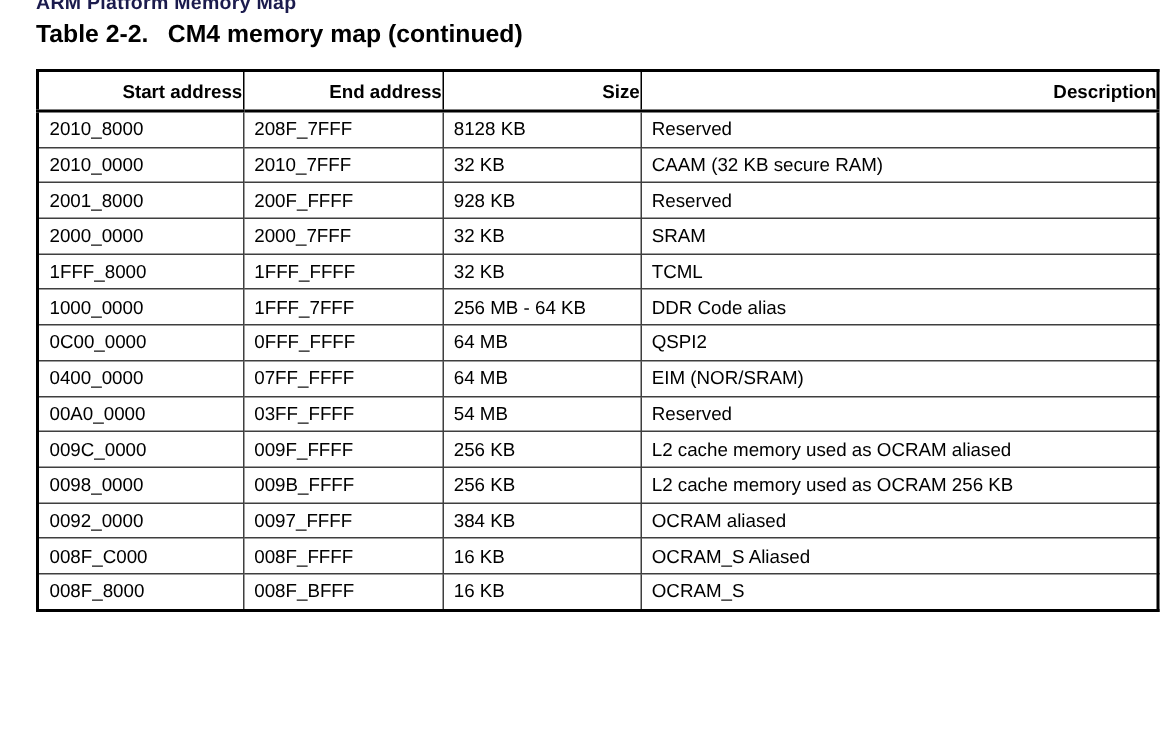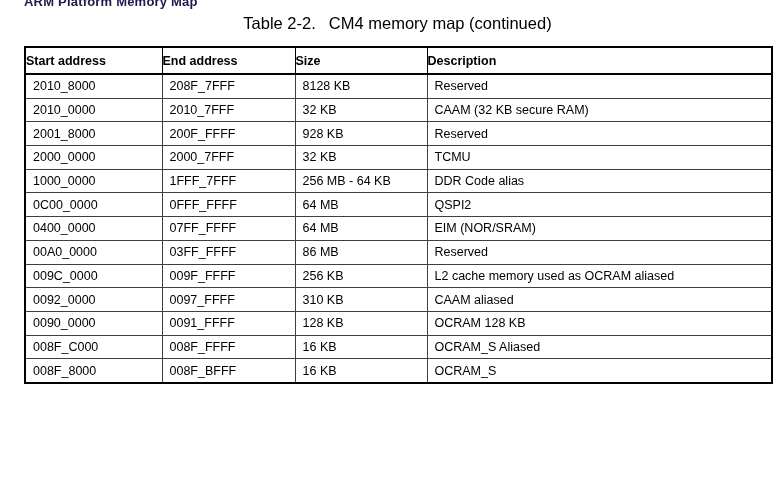--- a/index.html
+++ b/index.html
@@ -23,42 +23,41 @@
     font-weight: bold;
     color: #1b1b4d;
     letter-spacing: 0.2px;
     white-space: nowrap;
   }
   .table-caption {
     position: absolute;
     top: 14px;
     left: 24px;
     width: 747px;
-    text-align: center;
     font-size: 16.5px;
-    font-weight: normal;
+    font-weight: bold;
     white-space: nowrap;
   }
   .table-caption .caption-label {
     margin-right: 13px;
   }
   table.memmap {
     position: absolute;
     top: 46px;
     left: 24px;
     width: 747px;
     border-collapse: collapse;
     table-layout: fixed;
     border: 2px solid #000000;
   }
   table.memmap th {
     height: 25px;
     font-size: 12.5px;
     font-weight: bold;
-    text-align: left;
+    text-align: right;
     vertical-align: middle;
     border: 1px solid #000000;
     border-bottom: 2px solid #000000;
     padding: 0;
     overflow: hidden;
     white-space: nowrap;
   }
   table.memmap td {
     height: 22.7px;
     font-size: 12.5px;
@@ -110,21 +109,27 @@
       <tr>
         <td>2001_8000</td>
         <td>200F_FFFF</td>
         <td>928 KB</td>
         <td>Reserved</td>
       </tr>
       <tr>
         <td>2000_0000</td>
         <td>2000_7FFF</td>
         <td>32 KB</td>
-        <td>TCMU</td>
+        <td>SRAM</td>
+      </tr>
+      <tr>
+        <td>1FFF_8000</td>
+        <td>1FFF_FFFF</td>
+        <td>32 KB</td>
+        <td>TCML</td>
       </tr>
       <tr>
         <td>1000_0000</td>
         <td>1FFF_7FFF</td>
         <td>256 MB - 64 KB</td>
         <td>DDR Code alias</td>
       </tr>
       <tr>
         <td>0C00_0000</td>
         <td>0FFF_FFFF</td>
@@ -133,40 +138,40 @@
       </tr>
       <tr>
         <td>0400_0000</td>
         <td>07FF_FFFF</td>
         <td>64 MB</td>
         <td>EIM (NOR/SRAM)</td>
       </tr>
       <tr>
         <td>00A0_0000</td>
         <td>03FF_FFFF</td>
-        <td>86 MB</td>
+        <td>54 MB</td>
         <td>Reserved</td>
       </tr>
       <tr>
         <td>009C_0000</td>
         <td>009F_FFFF</td>
         <td>256 KB</td>
         <td>L2 cache memory used as OCRAM aliased</td>
       </tr>
       <tr>
+        <td>0098_0000</td>
+        <td>009B_FFFF</td>
+        <td>256 KB</td>
+        <td>L2 cache memory used as OCRAM 256 KB</td>
+      </tr>
+      <tr>
         <td>0092_0000</td>
         <td>0097_FFFF</td>
-        <td>310 KB</td>
-        <td>CAAM aliased</td>
-      </tr>
-      <tr>
-        <td>0090_0000</td>
-        <td>0091_FFFF</td>
-        <td>128 KB</td>
-        <td>OCRAM 128 KB</td>
+        <td>384 KB</td>
+        <td>OCRAM aliased</td>
       </tr>
       <tr>
         <td>008F_C000</td>
         <td>008F_FFFF</td>
         <td>16 KB</td>
         <td>OCRAM_S Aliased</td>
       </tr>
       <tr>
         <td>008F_8000</td>
         <td>008F_BFFF</td>

